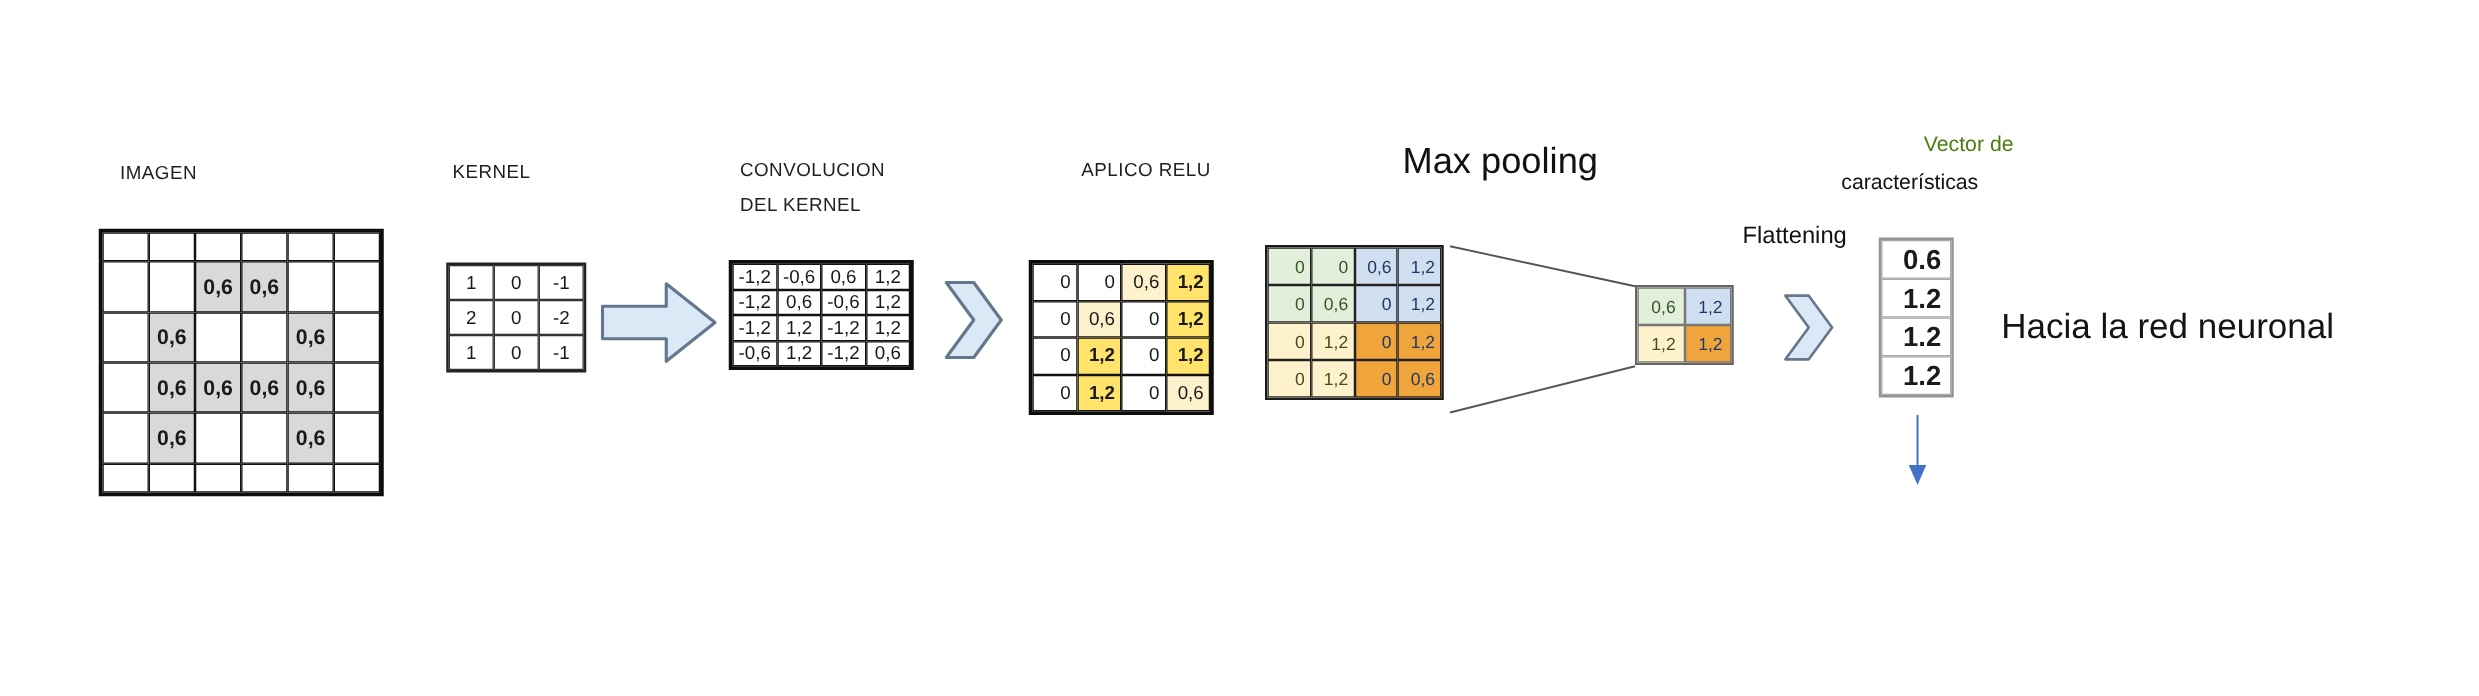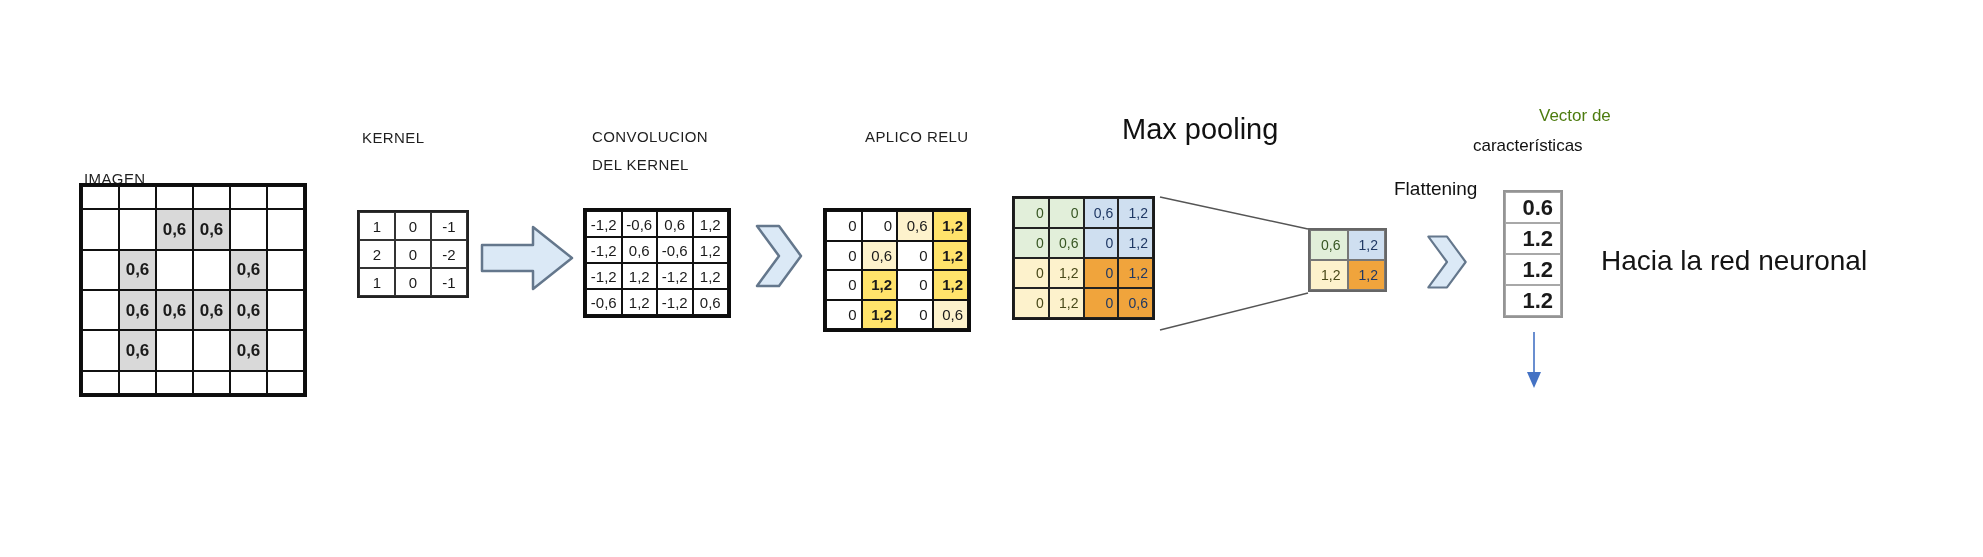--- a/index.html
+++ b/index.html
@@ -47,21 +47,21 @@
   .shape-fill{fill:var(--arrow_fill);stroke:var(--arrow_stroke);stroke-width:2.5;stroke-linejoin:round;}
   .thin-line{stroke:var(--line);stroke-width:1.5;}
   .blue-stroke{stroke:var(--blue_arrow);stroke-width:1.6;}
   .blue-fill{fill:var(--blue_arrow);}
 </style>
 </head>
 <body>
 
 <div id="canvas">
 
-  <span class="abs small-label" style="left:84px;top:130px;margin-top:40px;">IMAGEN</span>
+  <span class="abs small-label" style="left:96px;top:130px;">IMAGEN</span>
   <div class="abs matrix" id="m-imagen" style="left: 79px; top: 183px; width: 228px; height: 214px; grid-template-columns: repeat(6, 1fr);">
       <div class="cell"></div>
       <div class="cell"></div>
       <div class="cell"></div>
       <div class="cell"></div>
       <div class="cell"></div>
       <div class="cell"></div>
       <div class="cell"></div>
       <div class="cell"></div>
       <div class="cell bg-gray">0,6</div>
@@ -106,21 +106,21 @@
       <div class="cell">0</div>
       <div class="cell">-1</div>
     </div>
 
   <svg class="abs" style="left:480px;top:222px;" width="95" height="72" viewBox="0 0 95 72">
     <polygon class="shape-fill" points="2,23 53,23 53,5 92,36 53,67 53,49 2,49"></polygon>
   </svg>
 
   <span class="abs small-label" style="left:592px;top:128px;">CONVOLUCION</span>
   <span class="abs small-label" style="left:592px;top:156px;">DEL KERNEL</span>
-  <div class="abs matrix" id="m-conv" style="left: 583px; top: 208px; width: 148px; height: 110px; grid-template-columns: repeat(4, 1fr);">
+  <div class="abs matrix" id="m-conv" style="left: 583px; top: 208px; width: 148px; height: 88px; grid-template-columns: repeat(4, 1fr);">
       <div class="cell">-1,2</div>
       <div class="cell">-0,6</div>
       <div class="cell">0,6</div>
       <div class="cell">1,2</div>
       <div class="cell">-1,2</div>
       <div class="cell">0,6</div>
       <div class="cell">-0,6</div>
       <div class="cell">1,2</div>
       <div class="cell">-1,2</div>
       <div class="cell">1,2</div>

